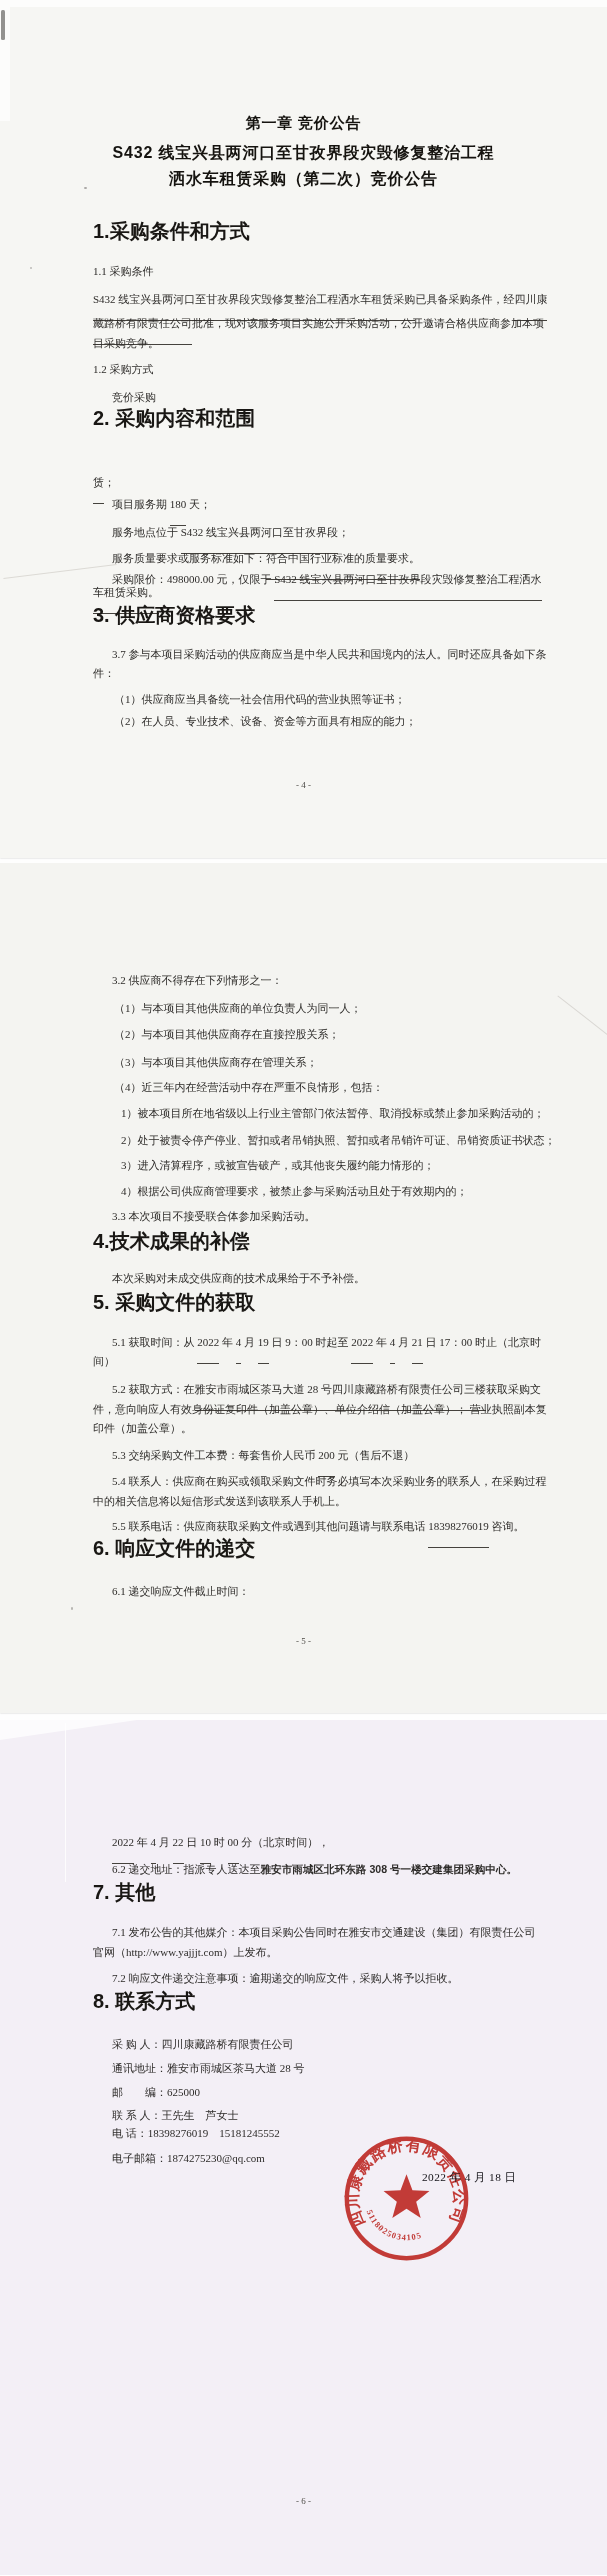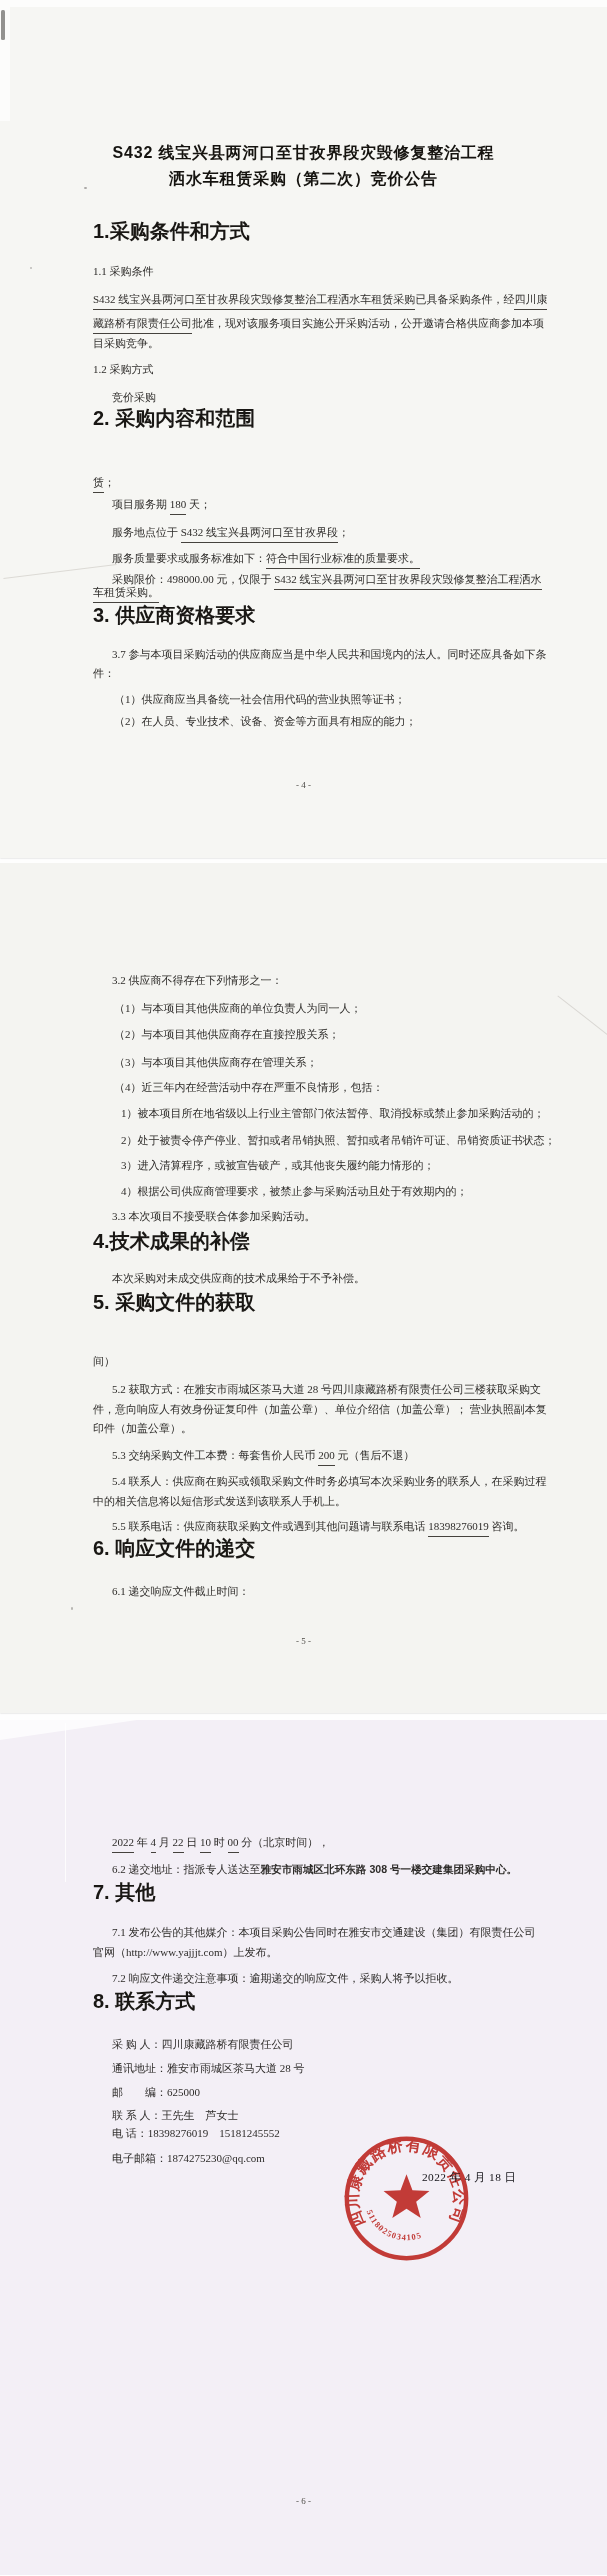--- a/index.html
+++ b/index.html
@@ -11,21 +11,21 @@
        color:#2e2c2a;z-index:3;font-family:"Liberation Serif",serif;}
   .blk.center{left:0;width:100%;text-align:center;}
   .title1{font-family:"Liberation Sans",sans-serif;font-weight:700;font-size:15px;
           color:#15130f;letter-spacing:0.8px;line-height:20px;}
   .title2{font-family:"Liberation Sans",sans-serif;font-weight:700;font-size:16px;
           color:#15130f;letter-spacing:0.8px;line-height:20.5px;}
   .heading{font-family:"Liberation Sans",sans-serif;font-weight:700;font-size:20px;
            color:#191714;line-height:18px;}
   .pageno{font-size:9px;color:#4e4c48;}
   .date{font-size:11.4px;color:#141318;z-index:4;letter-spacing:0.4px;}
-  .u{border-bottom:0.8px solid #45423d;padding-bottom:4px;}
+  .u{border-bottom:0.8px solid #45423d;padding-bottom:15px;}
   .b{font-weight:700;font-family:"Liberation Sans",sans-serif;font-size:10.6px;}
   .seal{position:absolute;z-index:2;mix-blend-mode:multiply;opacity:.95;}
   .seal text{font-family:"Liberation Serif",serif;font-weight:600;}
   
   .art{position:absolute;z-index:1;}
   .a-topstrip{left:0;top:0;width:607px;height:6.8px;background:#fdfdfc;}
   .a-leftsliver{left:0;top:0;width:10px;height:121px;background:#fcfcfb;}
   .a-ink{left:0.8px;top:10px;width:3.8px;height:30px;background:#3c3a38;opacity:.55;border-radius:1.5px;}
   .a-speck1{left:84px;top:187px;width:3px;height:2.3px;background:#8a8885;border-radius:50%;opacity:.7;}
   .a-speck2{left:30px;top:267px;width:2.3px;height:1.5px;background:#9a9895;border-radius:50%;opacity:.6;}
@@ -41,20 +41,21 @@
 
 <div class="doc">
 
   <div class="page" style="height: 858px; background: rgb(246, 246, 243);">
     <div class="art a-topstrip"></div>
     <div class="art a-leftsliver"></div>
     <div class="art a-ink"></div>
     <div class="art a-speck1"></div>
     <div class="art a-speck2"></div>
     <div class="art a-crease1"></div>
+  <div class="blk title1 center" style="top: 113px;"><span>第一章  竞价公告</span></div>
       <div class="blk title2 center" style="top: 143px;"><span>S432 线宝兴县两河口至甘孜界段灾毁修复整治工程</span></div>
       <div class="blk title2 center" style="top: 169px;"><span>洒水车租赁采购（第二次）竞价公告</span></div>
       <div class="blk heading" style="top: 222px;"><span>1.采购条件和方式</span></div>
       <div class="blk" style="top: 263px;"><span>1.1 采购条件</span></div>
       <div class="blk" style="top: 291px;"><span class="u">S432 线宝兴县两河口至甘孜界段灾毁修复整治工程洒水车租赁采购</span><span>已具备采购条件，经</span><span class="u">四川康</span></div>
       <div class="blk" style="top: 315px;"><span class="u">藏路桥有限责任公司</span><span>批准，现对该服务项目实施公开采购活动，公开邀请合格供应商参加本项</span></div>
       <div class="blk" style="top: 335px;"><span>目采购竞争。</span></div>
       <div class="blk" style="top: 361px;"><span>1.2 采购方式</span></div>
       <div class="blk" style="top: 389px; left: 112px;"><span>竞价采购</span></div>
       <div class="blk heading" style="top: 409px;"><span>2. 采购内容和范围</span></div>
@@ -83,20 +84,21 @@
       <div class="blk" style="top: 191px; left: 114px;"><span>（3）与本项目其他供应商存在管理关系；</span></div>
       <div class="blk" style="top: 216px; left: 114px;"><span>（4）近三年内在经营活动中存在严重不良情形，包括：</span></div>
       <div class="blk" style="top: 242px; left: 121px;"><span>1）被本项目所在地省级以上行业主管部门依法暂停、取消投标或禁止参加采购活动的；</span></div>
       <div class="blk" style="top: 269px; left: 121px;"><span>2）处于被责令停产停业、暂扣或者吊销执照、暂扣或者吊销许可证、吊销资质证书状态；</span></div>
       <div class="blk" style="top: 294px; left: 121px;"><span>3）进入清算程序，或被宣告破产，或其他丧失履约能力情形的；</span></div>
       <div class="blk" style="top: 320px; left: 121px;"><span>4）根据公司供应商管理要求，被禁止参与采购活动且处于有效期内的；</span></div>
       <div class="blk" style="top: 345px; left: 112px;"><span>3.3 本次项目不接受联合体参加采购活动。</span></div>
       <div class="blk heading" style="top: 369px;"><span>4.技术成果的补偿</span></div>
       <div class="blk" style="top: 407px; left: 112px;"><span>本次采购对未成交供应商的技术成果给于不予补偿。</span></div>
       <div class="blk heading" style="top: 430px;"><span>5. 采购文件的获取</span></div>
+      <div class="blk" style="top: 471px; left: 112px;"><span>5.1 获取时间：从 </span><span class="u">2022</span><span> 年 </span><span class="u">4</span><span> 月 </span><span class="u">19</span><span> 日 9：00 时起至 </span><span class="u">2022</span><span> 年 </span><span class="u">4</span><span> 月 </span><span class="u">21</span><span> 日 17：00 时止（北京时</span></div>
       <div class="blk" style="top: 490px;"><span>间）</span></div>
       <div class="blk" style="top: 518px; left: 112px;"><span>5.2 获取方式：在</span><span class="u">雅安市雨城区茶马大道 28 号四川康藏路桥有限责任公司三楼</span><span>获取采购文</span></div>
       <div class="blk" style="top: 538px;"><span>件，意向响应人有效身份证复印件（加盖公章）、单位介绍信（加盖公章）； 营业执照副本复</span></div>
       <div class="blk" style="top: 557px;"><span>印件（加盖公章）。</span></div>
       <div class="blk" style="top: 584px; left: 112px;"><span>5.3 交纳采购文件工本费：每套售价人民币 </span><span class="u">200</span><span> 元（售后不退）</span></div>
       <div class="blk" style="top: 610px; left: 112px;"><span>5.4 联系人：供应商在购买或领取采购文件时务必填写本次采购业务的联系人，在采购过程</span></div>
       <div class="blk" style="top: 630px;"><span>中的相关信息将以短信形式发送到该联系人手机上。</span></div>
       <div class="blk" style="top: 655px; left: 112px;"><span>5.5 联系电话：供应商获取采购文件或遇到其他问题请与联系电话 </span><span class="u">18398276019</span><span> 咨询。</span></div>
       <div class="blk heading" style="top: 676px;"><span>6. 响应文件的递交</span></div>
       <div class="blk" style="top: 720px; left: 112px;"><span>6.1 递交响应文件截止时间：</span></div>

